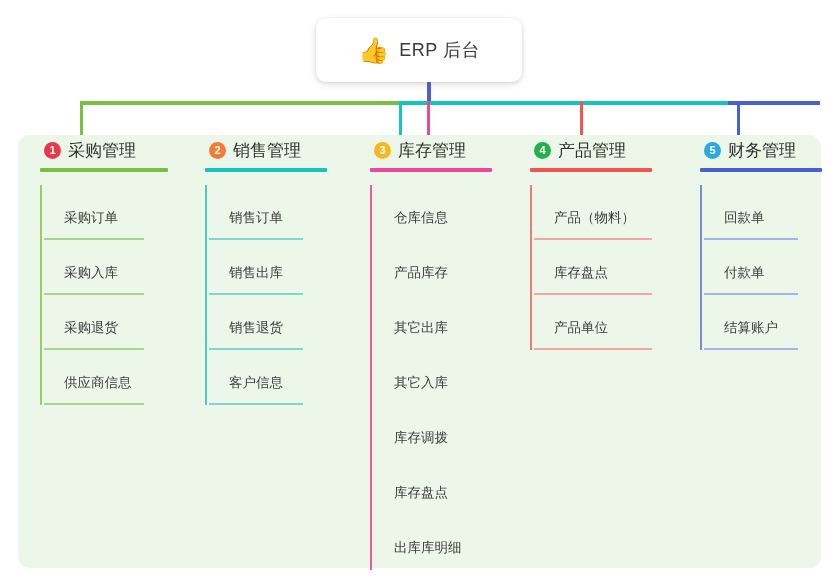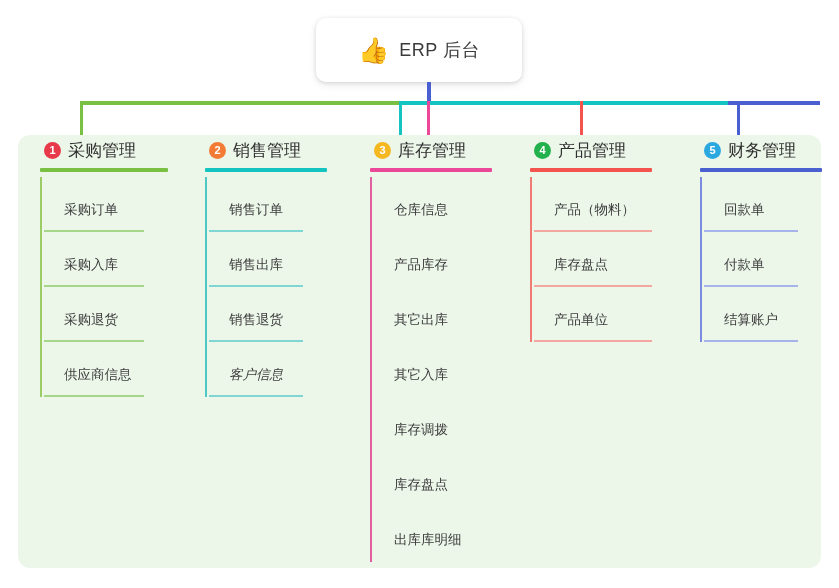--- a/index.html
+++ b/index.html
@@ -43,21 +43,21 @@
   .col{position:absolute;top:0;}
   .col-head{position:relative;display:flex;align-items:center;gap:7px;height:30px;padding-left:4px;}
   .badge{
     width:17px;height:17px;border-radius:50%;
     color:#fff;font-size:11px;line-height:17px;text-align:center;
     font-weight:bold;flex:0 0 auto;
   }
   .col-title{font-size:17px;color:#2f2f2f;white-space:nowrap;}
   .head-rule{height:4px;border-radius:1px;margin-top:3px;}
 
-  .items{position:relative;margin-top:5px;}
+  .items{position:relative;margin-top:13px;}
   .item{
     position:relative;
     height:55px;
     box-sizing:border-box;
     border-left-width:2px;border-left-style:solid;
   }
   .item-label{
     position:absolute;left:22px;bottom:13px;
     font-size:13.5px;color:#3c3c3c;white-space:nowrap;
   }
@@ -126,21 +126,21 @@
               <span class="item-rule" style="background: rgb(127, 214, 210); width: 94px;"></span>
             </div>
             <div class="item" style="border-left-color: rgb(77, 200, 196);">
               <span class="item-label">销售出库</span>
               <span class="item-rule" style="background: rgb(127, 214, 210); width: 94px;"></span>
             </div>
             <div class="item" style="border-left-color: rgb(77, 200, 196);">
               <span class="item-label">销售退货</span>
               <span class="item-rule" style="background: rgb(127, 214, 210); width: 94px;"></span>
             </div>
-            <div class="item" style="border-left-color: rgb(77, 200, 196); font-style: italic;">
+            <div class="item" style="border-left-color: rgb(77, 200, 196);">
               <span class="item-label">客户信息</span>
               <span class="item-rule" style="background: rgb(127, 214, 210); width: 94px;"></span>
             </div>
           </div>
         </div>
         <div class="col" style="left: 352px; width: 128px;">
           <div class="col-head">
             <span class="badge" style="background: rgb(245, 184, 32);">3</span>
             <span class="col-title">库存管理</span>
           </div>

